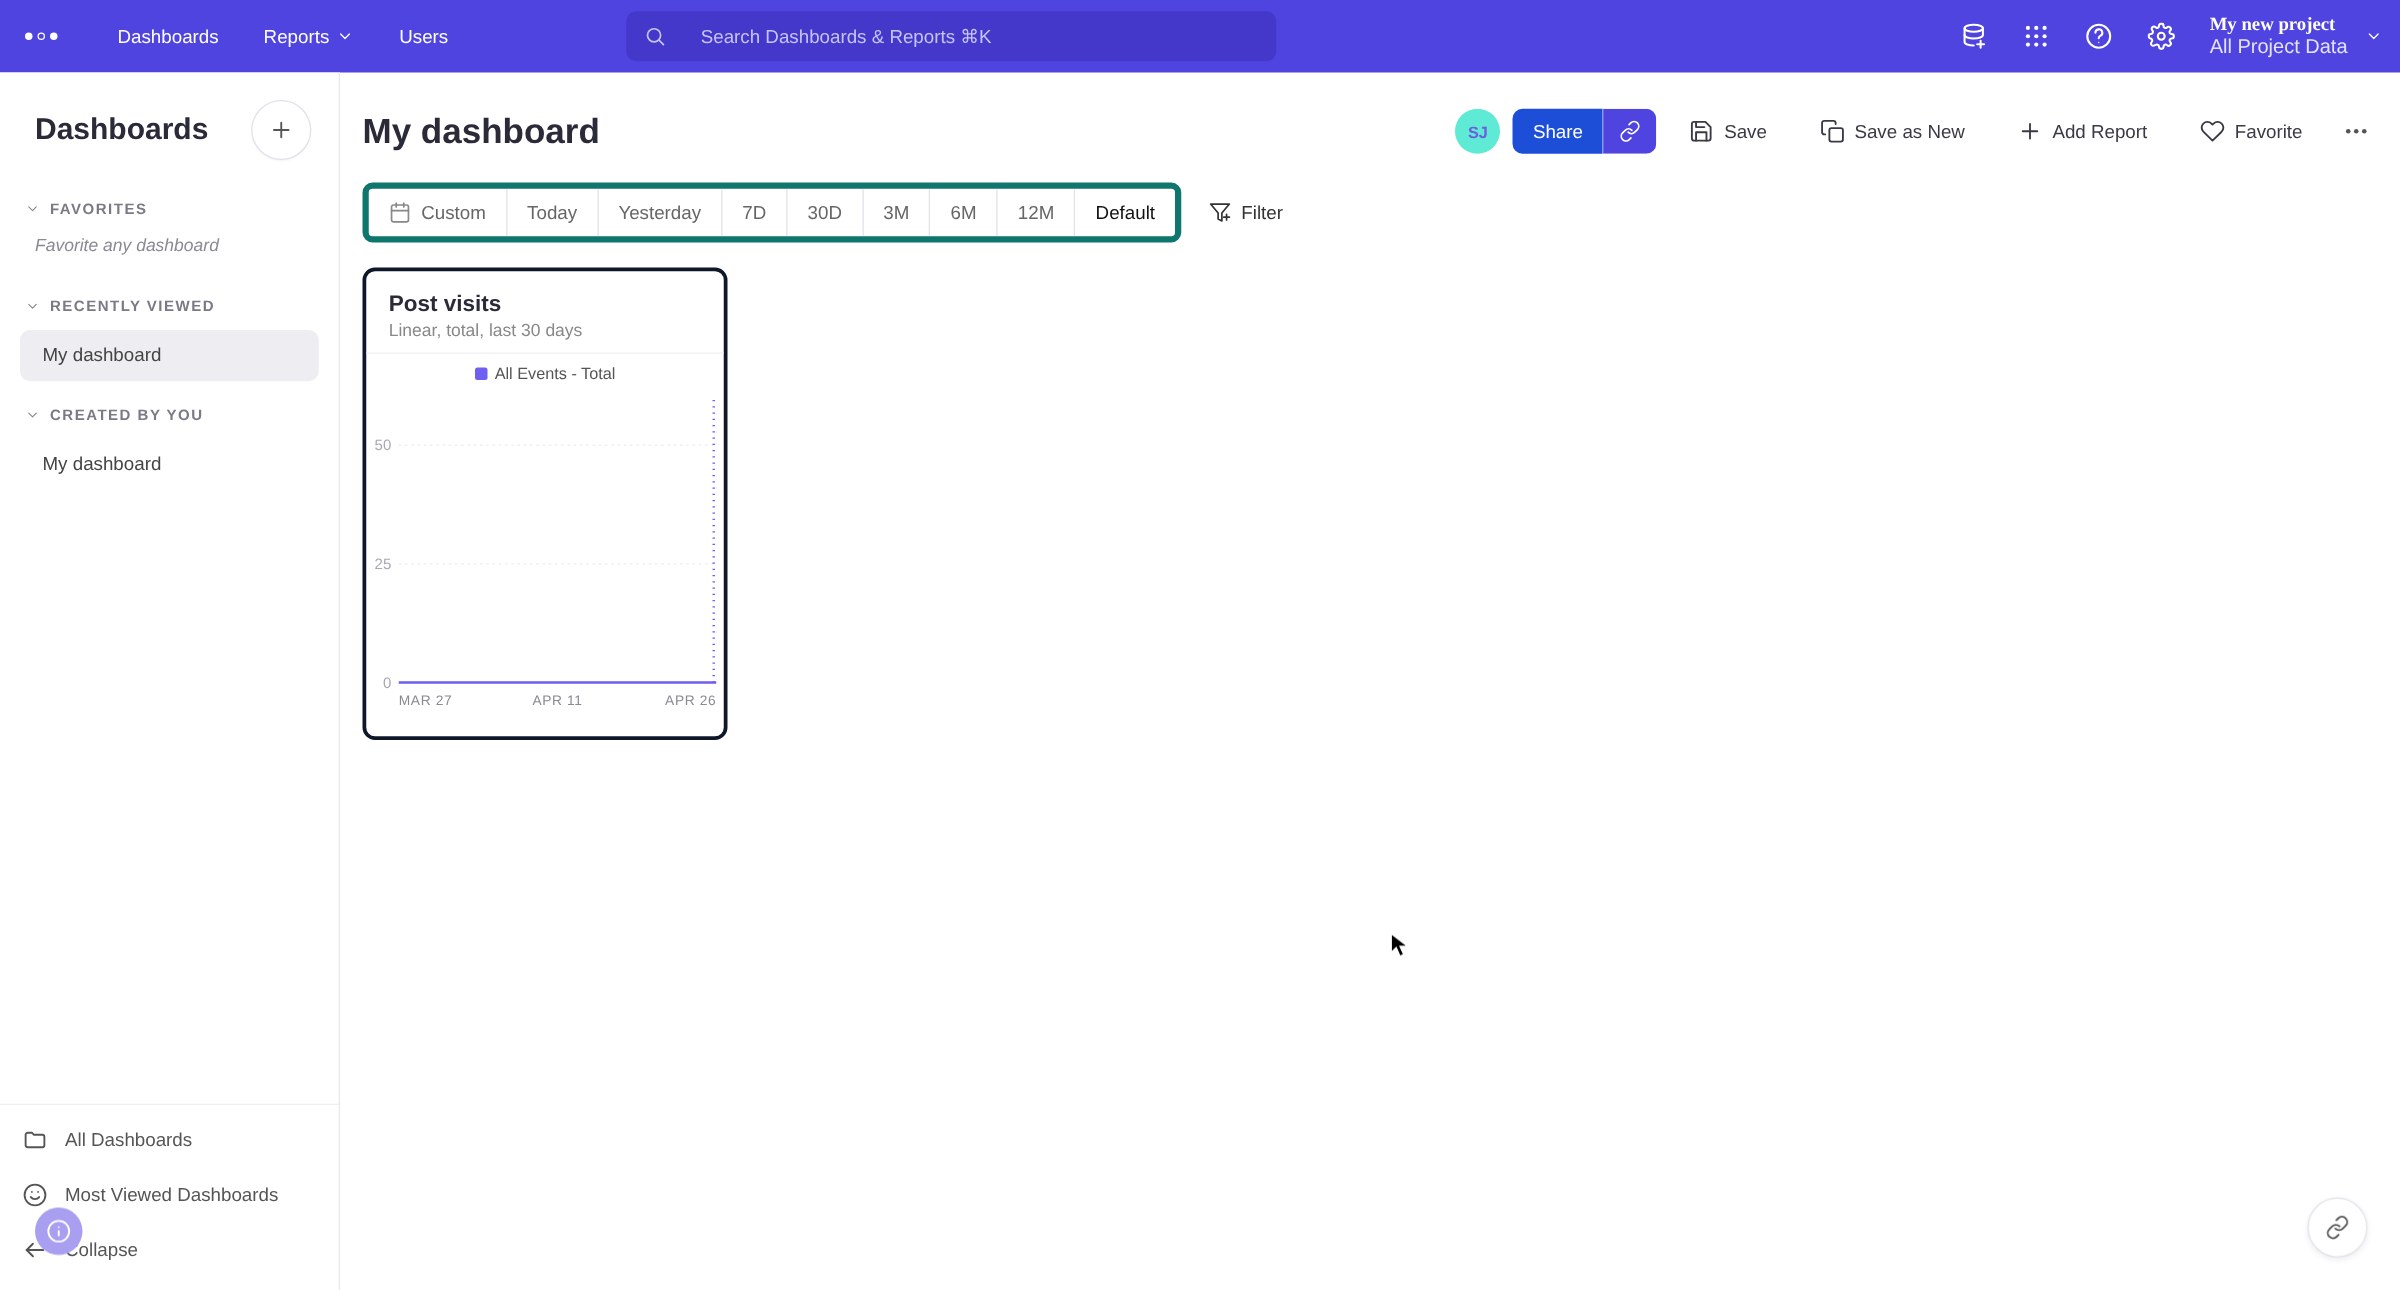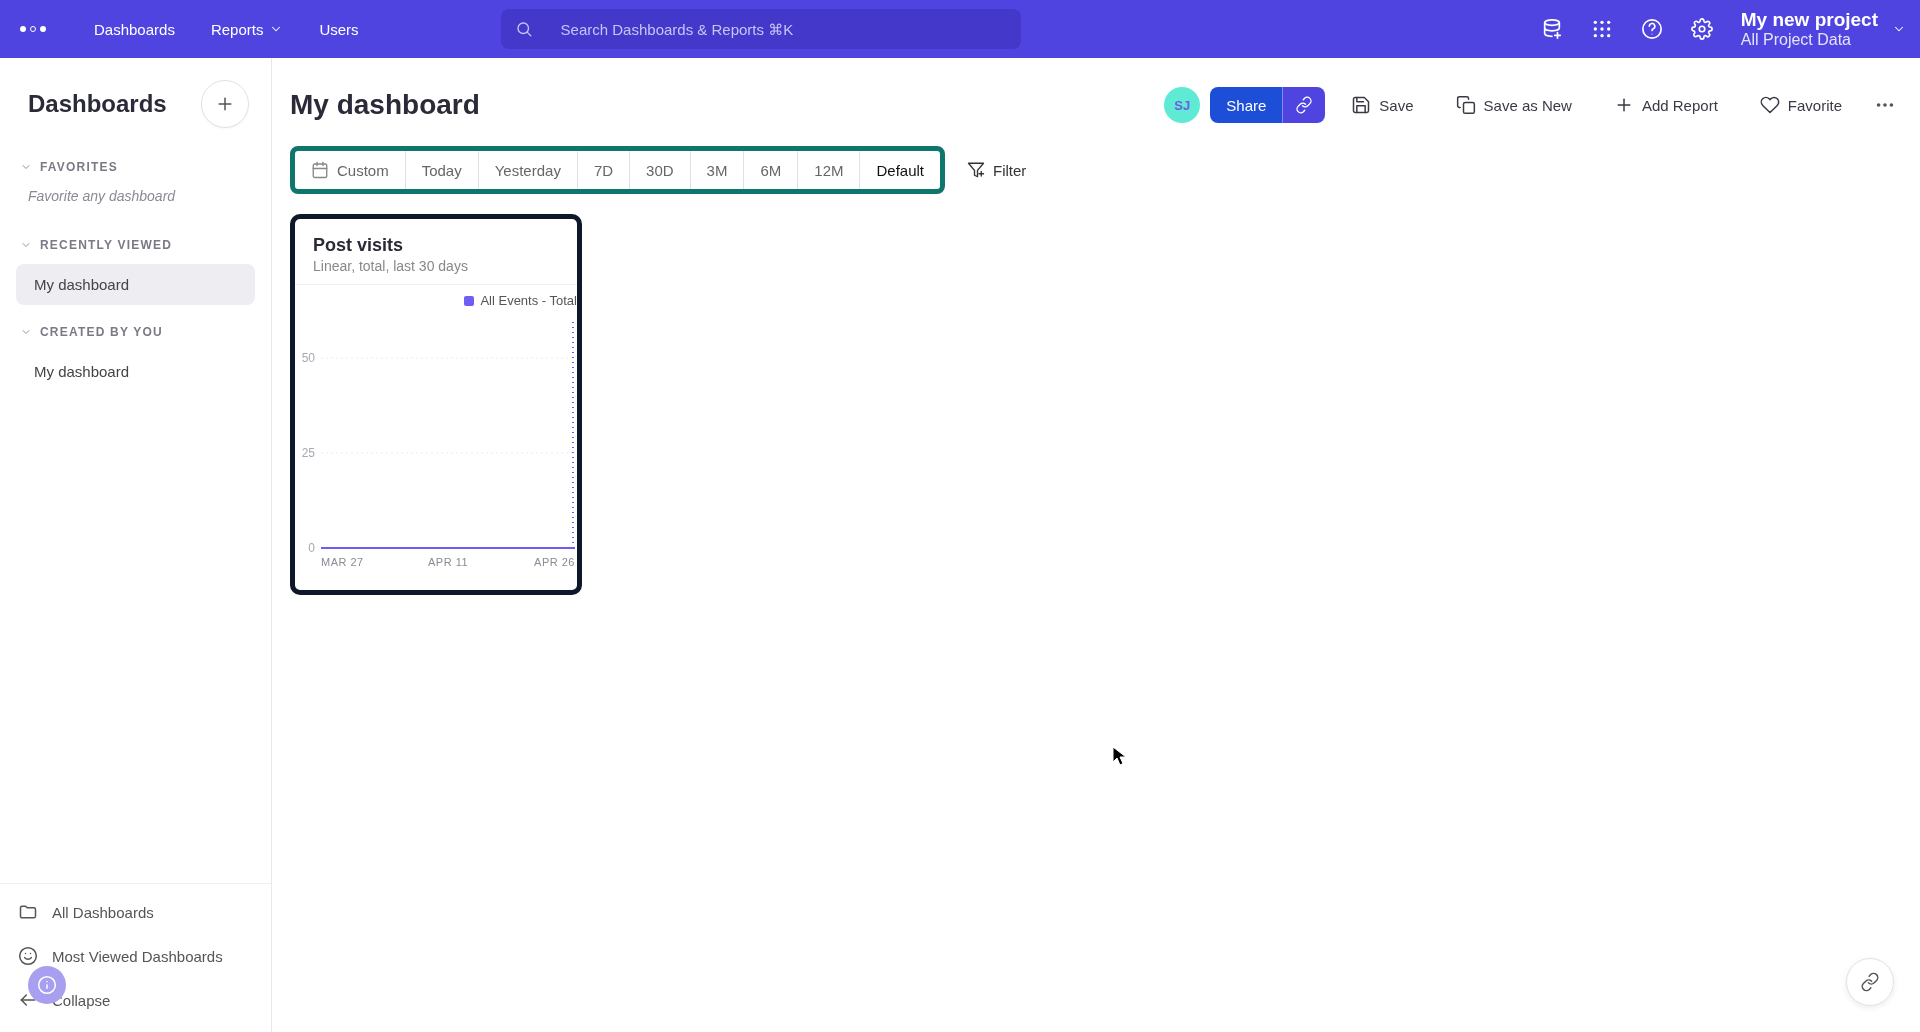--- a/index.html
+++ b/index.html
@@ -10,21 +10,21 @@
 .topbar .dots { display: flex; gap: 4px; margin-right: 20px; padding: 6px; }
 .topbar .dots span { width: 6px; height: 6px; border-radius: 50%; background: #fff; display: inline-block; }
 .topbar .dots span:nth-child(2){ border:1px solid #fff; background:transparent; }
 .nav-link { font-size: 15px; padding: 8px 14px; border-radius: 6px; cursor: pointer; display: flex; align-items: center; gap: 6px; }
 .searchbar { flex: 0 0 520px; margin-left: 120px; height: 40px; background: #4338ca; border-radius: 8px; display: flex; align-items: center; padding: 0 14px; gap: 28px; color: #c7c4f5; }
 .searchbar input { flex: 1; background: transparent; border: none; color: #fff; font-size: 15px; outline: none; }
 .searchbar input::placeholder { color: #c7c4f5; }
 .topbar-spacer { flex: 1; }
 .top-icon { width: 42px; height: 42px; display: flex; align-items: center; justify-content: center; cursor: pointer; border-radius: 6px; }
 .project-label { margin-left: 10px; margin-right: 6px; cursor: pointer; }
-.project-label .pname { font-size: 19px; font-weight: 600; }
+.project-label .pname { font-size: 15px; font-weight: 600; font-family: Liberation Serif, serif; }
 .project-label .psub { font-size: 16px; opacity: .85; }
 
 
 .body { display: flex; height: calc(100% - 58px); }
 .sidebar { width: 272px; border-right: 1px solid #e8e8ee; background: #fff; display: flex; flex-direction: column; }
 .side-header { display: flex; align-items: center; justify-content: space-between; padding: 22px 22px 18px 28px; }
 .side-header h1 { font-size: 24px; font-weight: 700; color: #2a2a38; }
 .add-btn { width: 48px; height: 48px; border-radius: 50%; border: 1px solid #e1e1ea; background: #fff; display: flex; align-items: center; justify-content: center; cursor: pointer; box-shadow: 0 1px 2px rgba(0,0,0,0.04); }
 .side-section { padding: 4px 10px; }
 .sect-head { display: flex; align-items: center; gap: 8px; padding: 10px 10px; cursor: pointer; }
@@ -51,25 +51,25 @@
 
 
 .range-row { display:flex; align-items:center; gap:22px; margin-bottom: 20px;}
 .range { display: inline-flex; border: 5px solid #0f766e; border-radius: 8px; overflow: hidden; }
 .range .seg { padding: 10px 16px; font-size: 15px; color: #666; border-left: 1px solid #e1e1ea; cursor: pointer; display:flex; align-items:center; gap:8px;}
 .range .seg:first-child { border-left: none; }
 .range .seg.active { color: #111; font-weight: 500; }
 .filter-btn { display:flex; align-items:center; gap:8px; font-size:15px; cursor:pointer; }
 
 
-.card { width: 292px; border: 5px solid #0f172a; border-radius: 10px; }
+.card { width: 292px; border: 3px solid #0f172a; border-radius: 10px; }
 .card-head { padding: 16px 18px 10px 18px; }
 .card-head .ct { font-size: 18px; font-weight: 700; color: #2a2a38; }
 .card-head .cs { font-size: 14px; color: #888; margin-top: 2px; }
-.legend { display:flex; justify-content:flex-end; gap:6px; align-items:center; padding:8px 0 2px 0; font-size:13px; color:#555; border-top:1px solid #efeff4;}
+.legend { display:flex; justify-content:center; gap:6px; align-items:center; padding:8px 0 2px 0; font-size:13px; color:#555; border-top:1px solid #efeff4;}
 .legend .sw { width:10px; height:10px; background:#6e5ef2; border-radius:2px; }
 .chart { padding: 4px 4px 14px 4px; }
 .axis-lbl { font-size: 12px; fill: #a8a8b2; }
 .xtick { font-size: 11px; fill: #8a8a94; letter-spacing: .5px; }
 
 
 .fab { position: fixed; right: 26px; bottom: 26px; width: 48px; height: 48px; border-radius: 50%; background:#fff; border:1px solid #e1e1ea; display:flex; align-items:center; justify-content:center; cursor:pointer; box-shadow:0 2px 6px rgba(0,0,0,.08);}
 .info-bubble { position: fixed; left: 28px; bottom: 28px; width: 38px; height: 38px; border-radius: 50%; background:#a99ff0; display:flex; align-items:center; justify-content:center; cursor:pointer; color:#fff;}
 
 

